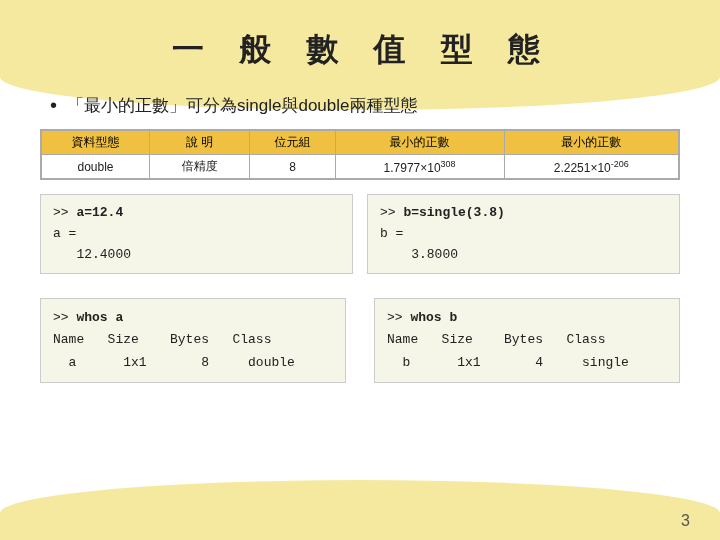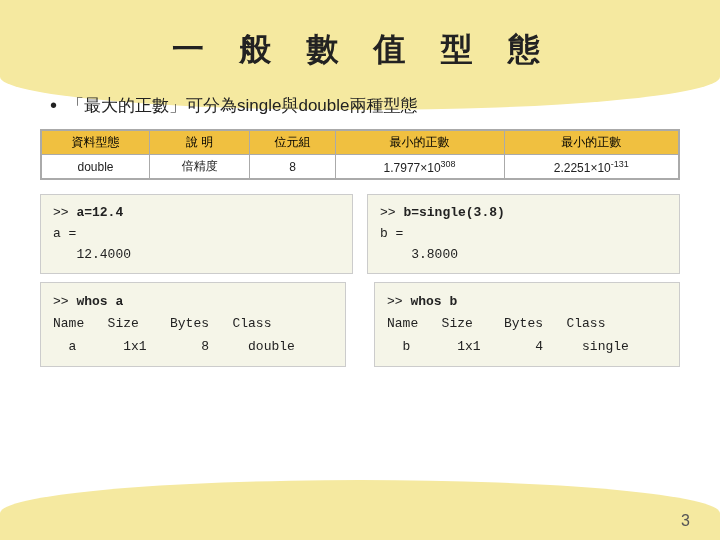--- a/index.html
+++ b/index.html
@@ -99,21 +99,21 @@
       font-size: 12px;
       text-align: center;
       color: #222;
     }
 
     
     .code-grid {
       display: grid;
       grid-template-columns: 1fr 1fr;
       gap: 14px;
-      margin: 0 0 8px 0;
+      margin: 0 0 24px 0;
       border-radius: 12px;
     }
 
     .code-box {
       background: #f5f5e8;
       border: 1px solid #ccc;
       padding: 8px 12px;
       font-family: 'Courier New', Courier, monospace;
       font-size: 13px;
       color: #222;
@@ -162,41 +162,41 @@
 <body>
 
 <div class="top-wave"></div>
 <div class="bottom-wave"></div>
 
 <div class="content">
   <h1 class="page-title">一 般 數 值 型 態</h1>
 
   <div class="bullet-line">
     <span class="bullet-dot">•</span>
-    <span>「最大的正數」可分為single與double兩種型態</span>
+    <span>「最小的正數」可分為single與double兩種型態</span>
   </div>
 
   <div class="table-container">
     <table class="data-table">
       <thead>
         <tr>
           <th>資料型態</th>
           <th>說 明</th>
           <th>位元組</th>
           <th>最小的正數</th>
           <th>最小的正數</th>
         </tr>
       </thead>
       <tbody>
         <tr>
           <td>double</td>
           <td>倍精度</td>
           <td>8</td>
           <td>1.7977×10<sup>308</sup></td>
-          <td>2.2251×10<sup>-131</sup></td>
+          <td>2.2251×10<sup>-206</sup></td>
         </tr>
       </tbody>
     </table>
   </div>
 
   <div class="code-grid">
     <div class="code-box">
       <span>&gt;&gt; </span><span class="bold">a=12.4</span><br>
       <span>a =</span><br>
       <span>&nbsp;&nbsp;&nbsp;12.4000</span>

